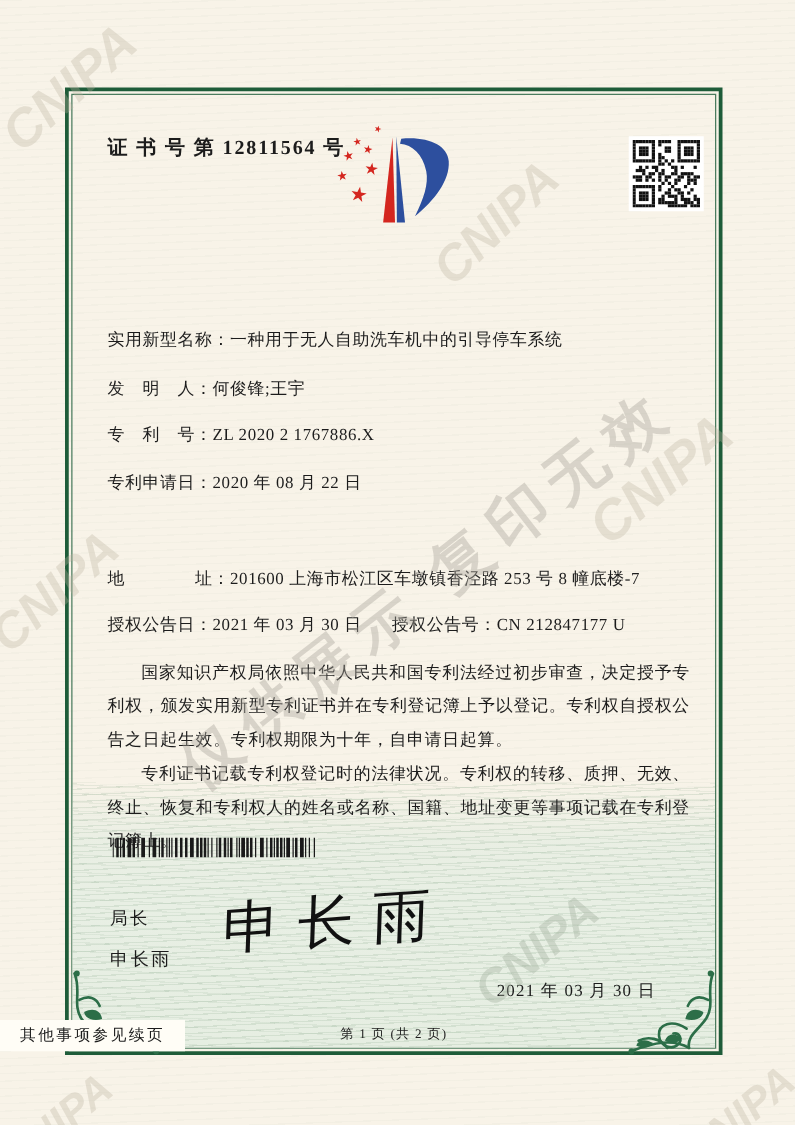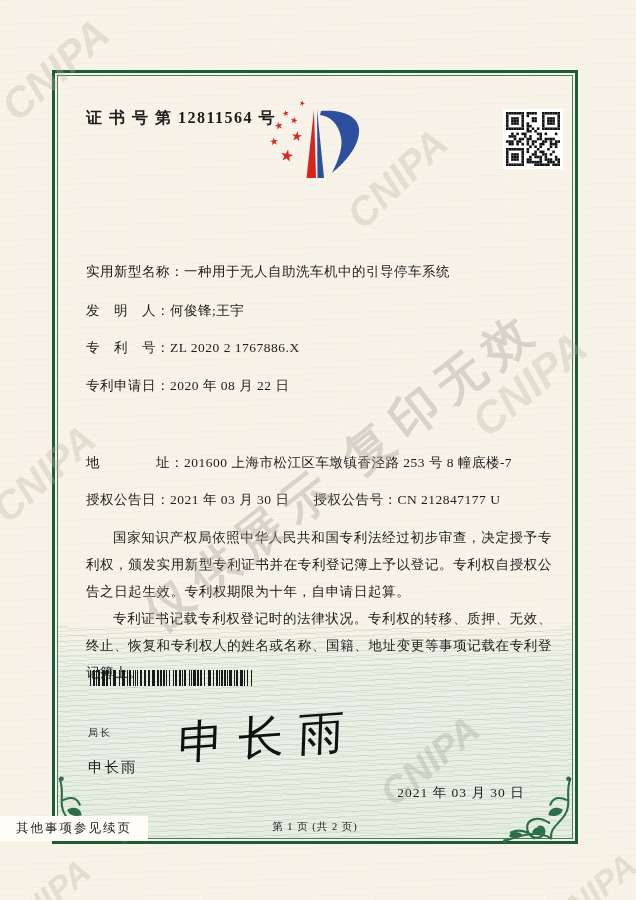--- a/index.html
+++ b/index.html
@@ -81,21 +81,21 @@
   .f4{ top:341px; } .f5{ top:378px; } .f6{ top:415px; }
   
   .body-text{
     position:absolute; left:28px; top:448px; width:466px; z-index:2;
     font-size:13.5px; line-height:27px; text-align:justify; letter-spacing:0.6px;
   }
   .body-text p{ text-indent:2em; }
   
   .barcode{ position:absolute; left:32px; top:594px; width:166px; height:16px; z-index:2; }
   
-  .sig-title{ position:absolute; left:30px; top:650px; font-size:10px; letter-spacing:2px; z-index:2;
+  .sig-title{ position:absolute; left:30px; top:650px; font-size:14px; letter-spacing:2px; z-index:2;
               font-family:Liberation Serif, serif; }
   .sig-name { position:absolute; left:30px; top:682px; font-size:14.5px; letter-spacing:2px; z-index:2;
               font-family:"Liberation Sans","DejaVu Sans",sans-serif; }
   .sig-script{
     position:absolute; left:120px; top:630px; width:200px; z-index:2;
     font-size:46px; letter-spacing:14px; color:#111;
     transform:rotate(-4deg) skewX(-6deg); white-space:nowrap;
   }
   .sig-date{
     position:absolute; left:295px; top:708px; width:216px; text-align:center;

